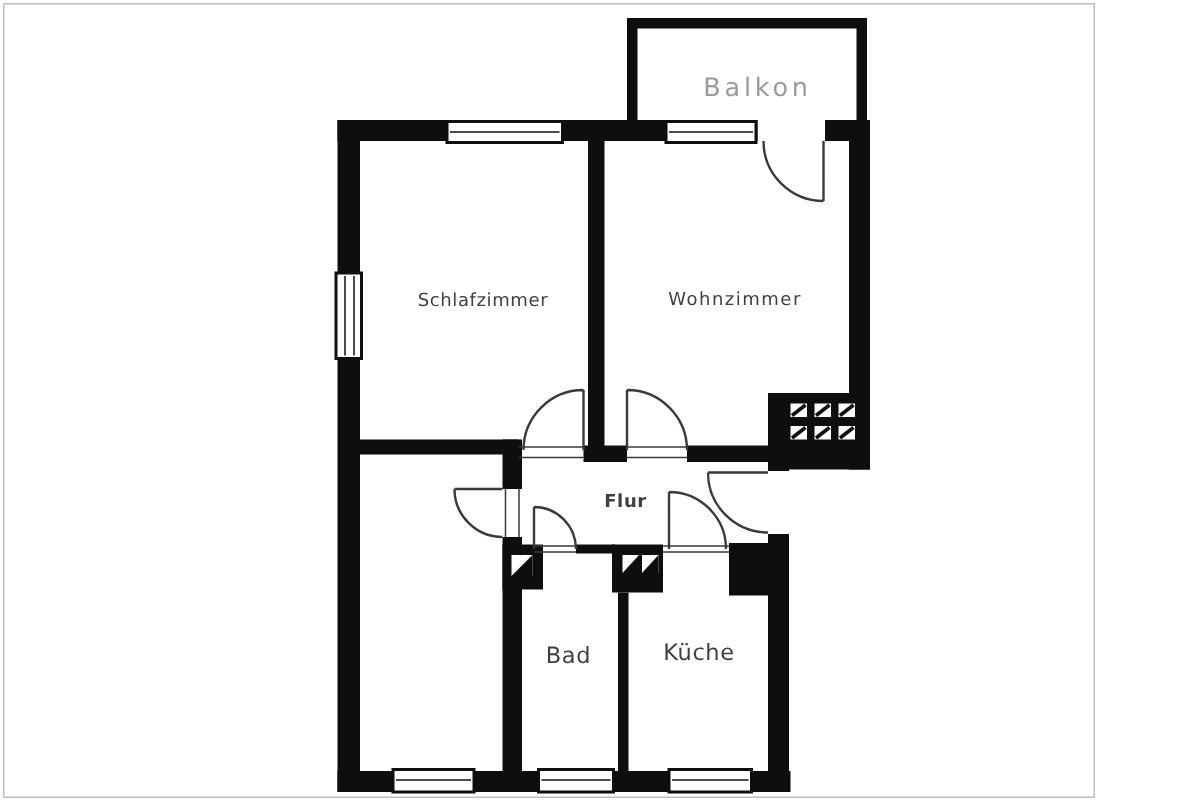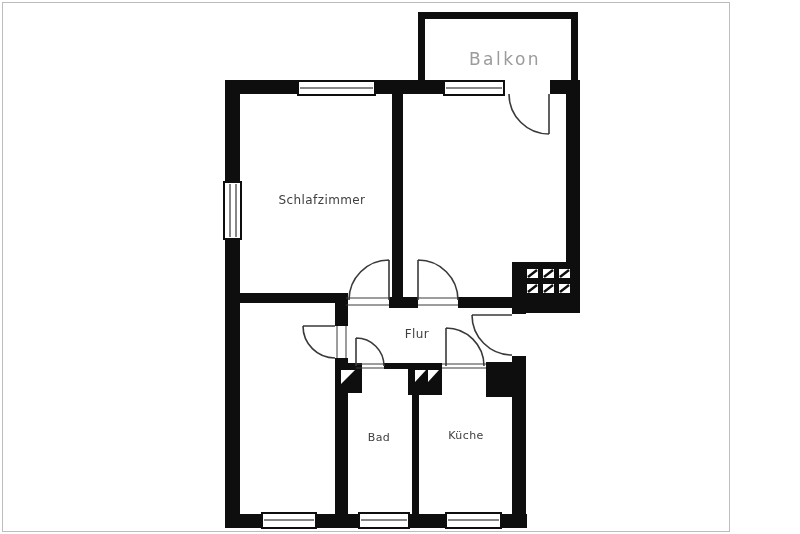--- a/index.html
+++ b/index.html
@@ -16,21 +16,21 @@
   .hatch{fill:#fff;stroke:none;}
   .hatchline{stroke:var(--wall,#0e0e0e);stroke-width:2.4;}
   .tri{fill:var(--wall,#0e0e0e);}
   .trisq{fill:#fff;}
   .door{stroke:var(--door,#3a3a3a);stroke-width:1.6;fill:none;}
   .thin{stroke:var(--door,#3a3a3a);stroke-width:1;fill:none;}
   .room-label{
     position:absolute;transform:translate(-50%,-50%);
     color:var(--label,#404040);font-size:12px;letter-spacing:0.4px;white-space:nowrap;
   }
-  .room-label.small{font-size:11px;}
+  .room-label.small{font-size:15px;}
   .balkon{color:var(--balkon_label,#9b9b9b);font-size:17px;letter-spacing:2.5px;}
   .kinder{transform:none;text-align:left;line-height:21px;}
 </style>
 </head>
 <body>
 
 <div class="canvas">
   <div class="frame"></div>
 
   <svg class="plan" width="800" height="534" viewBox="0 0 800 534">
@@ -127,20 +127,21 @@
     <path class="door" d="M335,326 L303,326 M303,326 A32,32 0 0 0 335,358"></path>
     <path class="door" d="M356,338 L356,366 M356,338 A28,28 0 0 1 384,366"></path>
     <path class="door" d="M446,328 L446,366 M446,328 A38,38 0 0 1 484,366"></path>
     <path class="door" d="M512,315 L472,315 M472,315 A40,40 0 0 0 512,355"></path>
   </svg>
 
   <div class="room-label balkon" style="left:505px;top:59px;">Balkon</div>
 
   <div class="room-label" style="left:322px;top:200px;">Schlafzimmer</div>
 
+  <div class="room-label" style="left:490px;top:199px;letter-spacing:1px;">Wohnzimmer</div>
 
-  <div class="room-label" style="left:417px;top:334px;">Flur</div>
+  <div class="room-label" style="left:417px;top:334px;font-weight:bold;">Flur</div>
 
 
   <div class="room-label small" style="left:379px;top:437px;">Bad</div>
 
   <div class="room-label small" style="left:466px;top:435px;">Küche</div>
 </div>
 
 </body></html>

